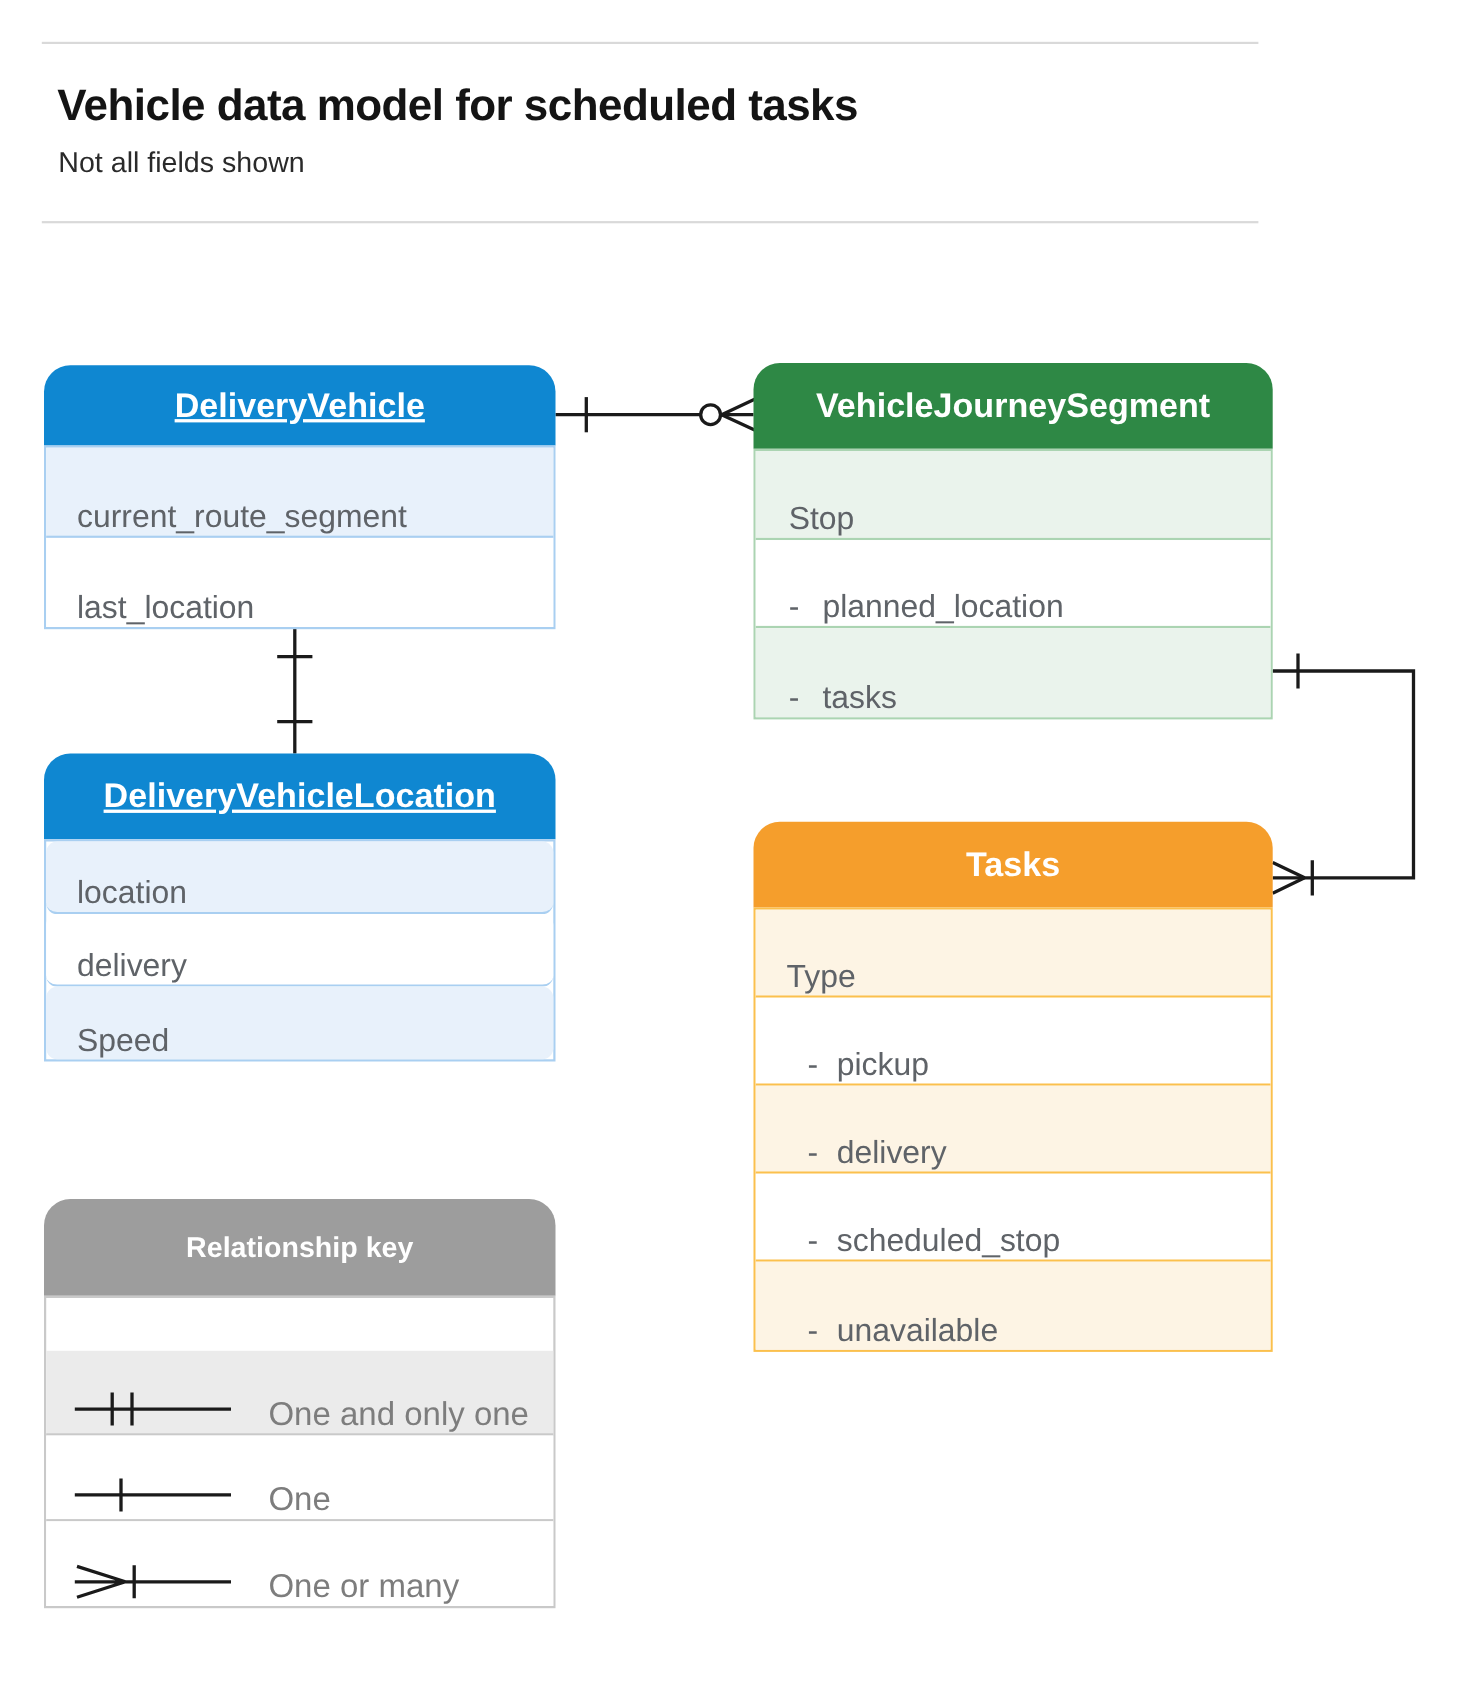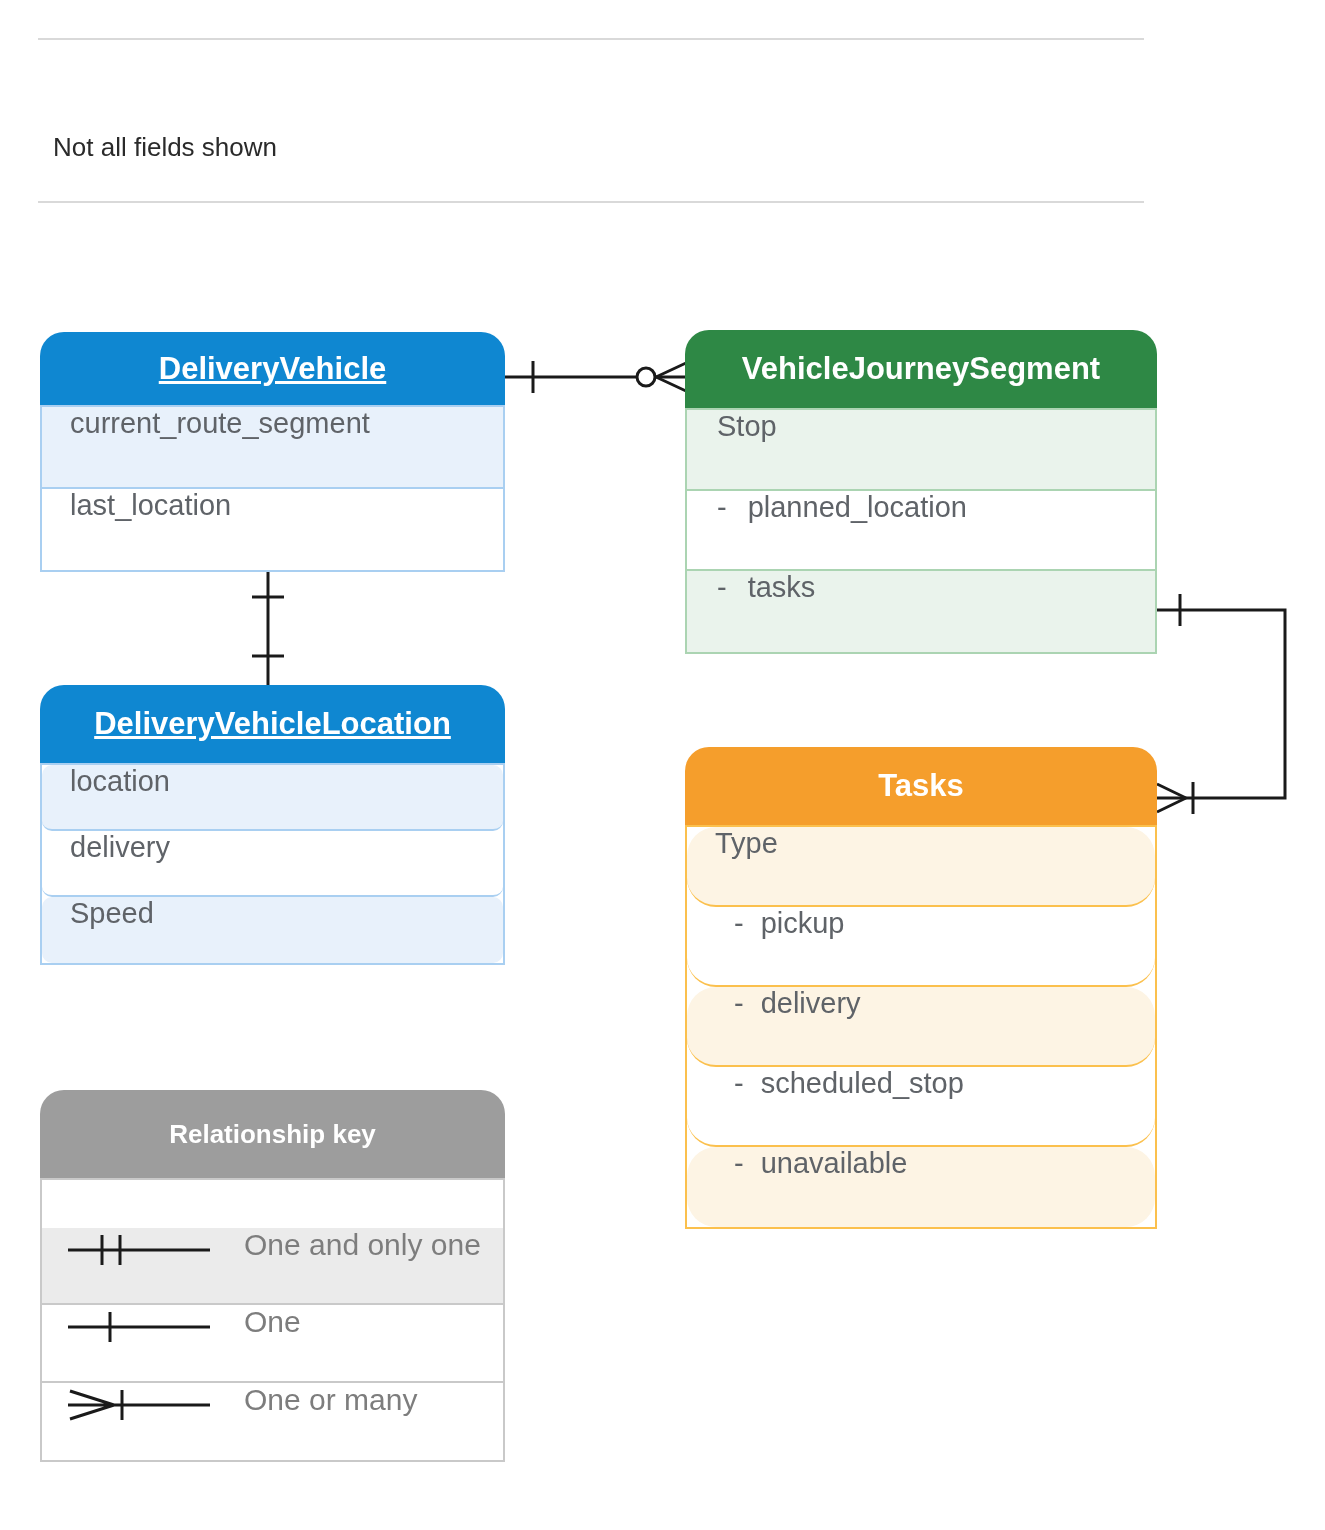--- a/index.html
+++ b/index.html
@@ -19,21 +19,21 @@
   #connectors circle{stroke:#1a1a1a;stroke-width:3;fill:#fff;}
 
   
   .entity{position:absolute;z-index:2;box-sizing:border-box;}
   .entity-header{
     box-sizing:border-box;display:flex;align-items:center;justify-content:center;
     border-radius:24px 24px 0 0;color:#fff;font-weight:700;font-size:31px;
   }
   .entity-rows{box-sizing:border-box;border:2px solid;}
   .row{
-    box-sizing:border-box;display:flex;align-items:flex-start;
+    box-sizing:border-box;display:flex;align-items:flex-end;
     padding-left:28px;font-size:29px;color:#5f6368;border-bottom:2px solid;
   }
   .row:last-child{border-bottom:none;}
   .row .dash{flex:0 0 auto;}
   .row .gap{display:inline-block;width:21px;}
   .row.sub-indent{padding-left:47px;}
   .row.sub-indent .gap{width:17px;}
 
   
   .blue .entity-header{background:var(--blue);text-decoration:underline;}
@@ -67,31 +67,32 @@
   #e-dv .entity-header{height:73px;}
   #e-dv .row{height:81.5px;}
   #e-vjs{left:685px;top:330px;width:472px;}
   #e-vjs .entity-header{height:78px;}
   #e-vjs .row{height:80.6px;}
   #e-dvl{left:40px;top:685px;width:465px;}
   #e-dvl .entity-header{height:78px;}
   #e-dvl .row{height:66px;border-radius:10px;}
   #e-tasks{left:685px;top:747px;width:472px;}
   #e-tasks .entity-header{height:78px;}
-  #e-tasks .row{height:80px;border-radius:29px;}
+  #e-tasks .row{height:80px;}
   #legend{left:40px;top:1090px;width:465px;}
   #legend .entity-header{height:88px;font-size:26px;}
   #legend .row{height:77.3px;}
 </style>
 </head>
 <body>
 
 <div id="page">
 
   <div class="rule" id="rule-top"></div>
+  <div id="page-title">Vehicle data model for scheduled tasks</div>
   <div id="page-subtitle">Not all fields shown</div>
   <div class="rule" id="rule-bottom"></div>
 
   <svg id="connectors" width="1325" height="1530" viewBox="0 0 1325 1530">
 
     <g>
       <path d="M505 377 H685"></path>
       <path d="M533 361 V393"></path>
       <circle cx="646" cy="377" r="9"></circle>
       <path d="M656 377 L686 363 M656 377 L686 391"></path>

